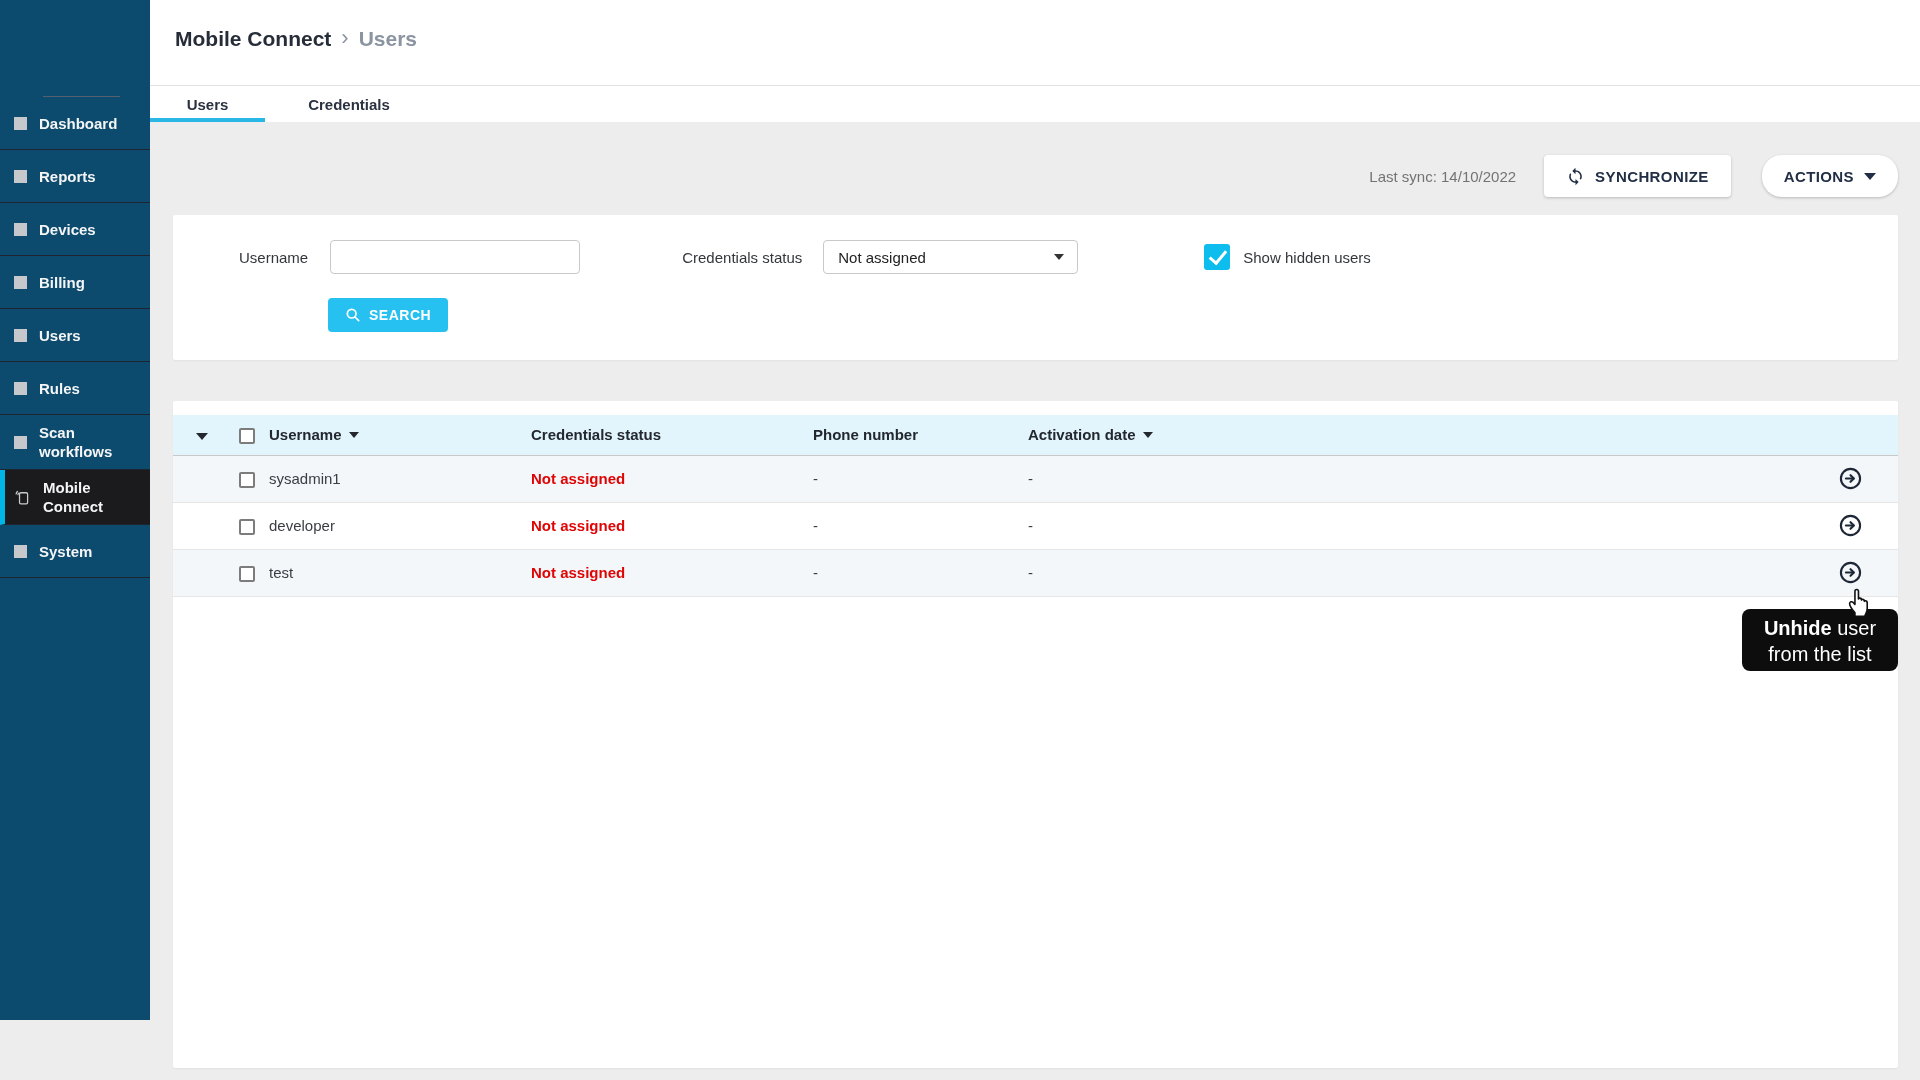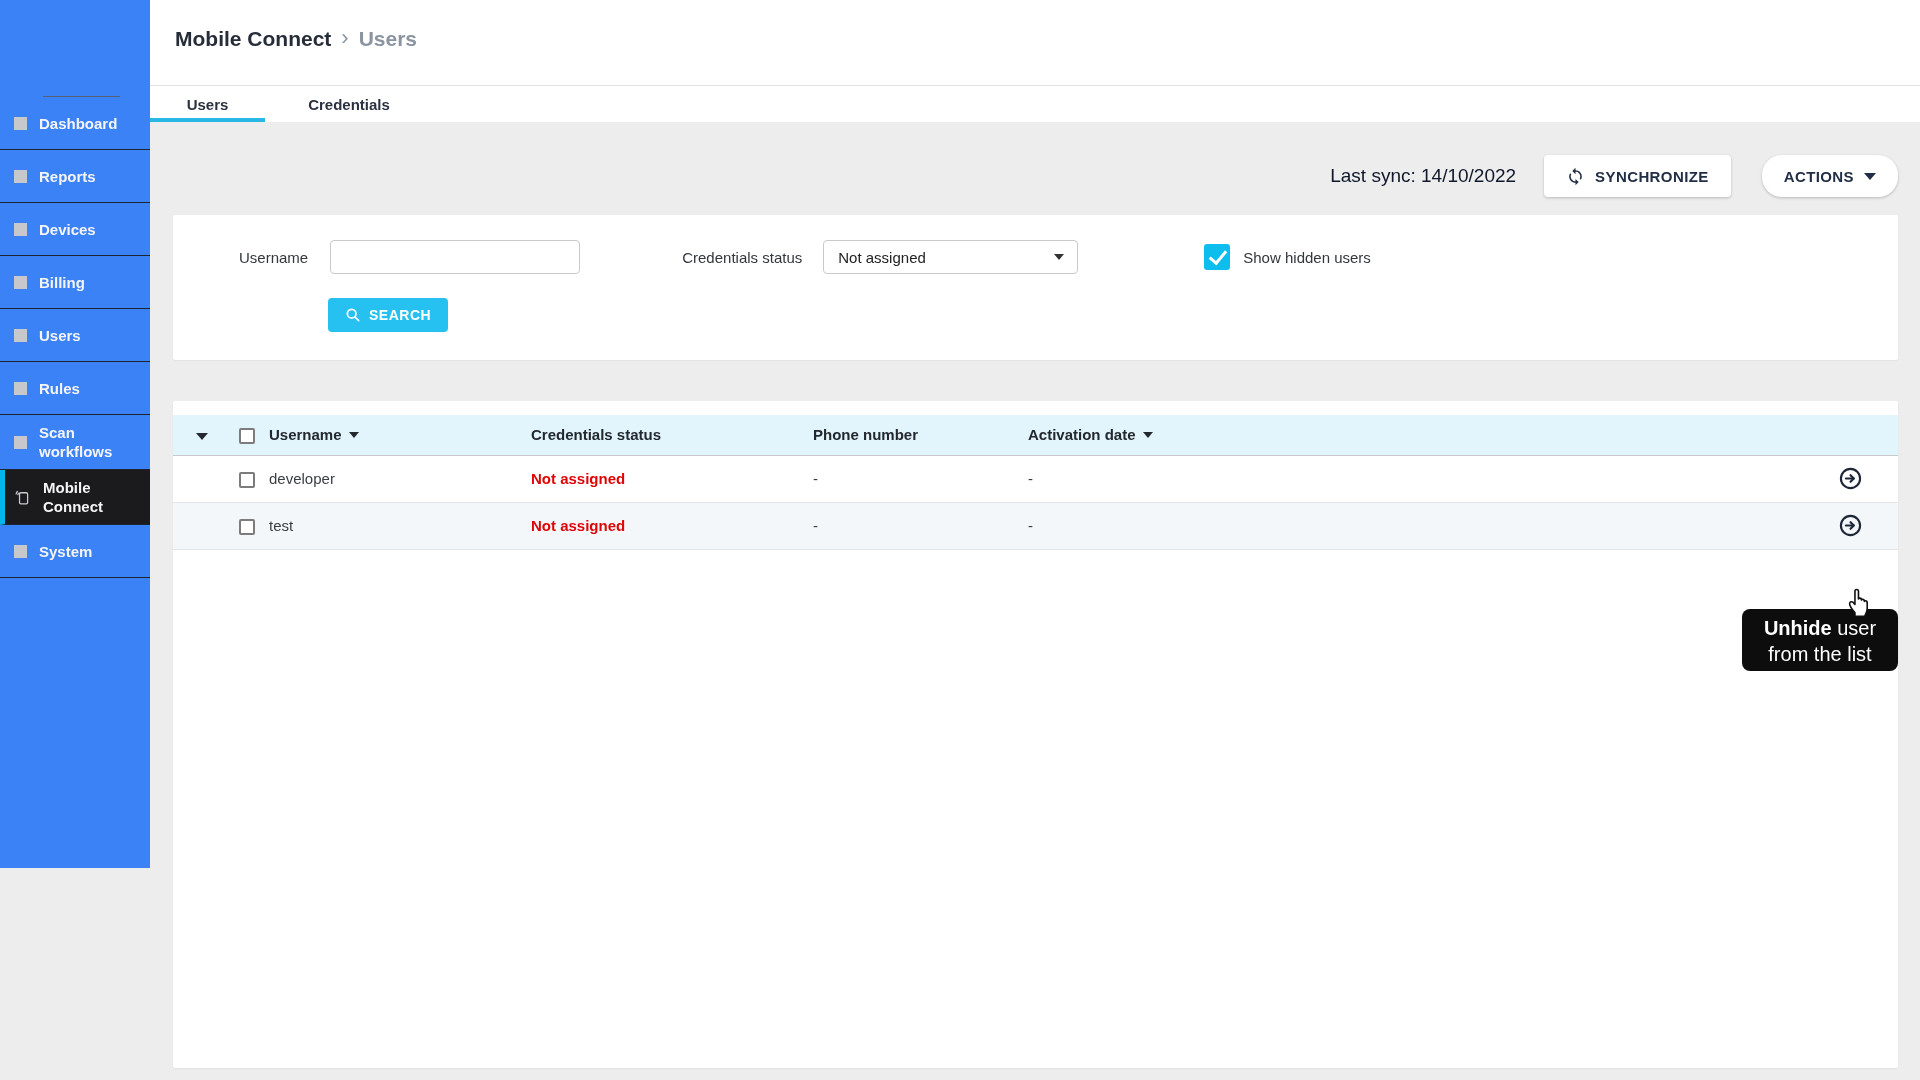--- a/index.html
+++ b/index.html
@@ -1,20 +1,20 @@
 <!DOCTYPE html>
 <html><head>
 <meta charset="utf-8">
 <style>
   * { margin:0; padding:0; box-sizing:border-box; }
   html,body { width:1920px; height:1080px; overflow:hidden; }
   body { font-family:"Liberation Sans","DejaVu Sans",sans-serif; background:#ededed; cursor:default; }
 
   
-  .sidebar { position:fixed; left:0; top:0; width:150px; height:868px; background:#3b82f6; z-index:5; }
+  .sidebar { position:fixed; left:0; top:0; width:150px; height:1020px; background:#0c4a6e; z-index:5; }
   .logo-space { height:97px; position:relative; }
   .logo-space::after { content:""; position:absolute; left:43px; right:30px; bottom:0; border-bottom:1px solid #566071; }
   .side-item { display:flex; align-items:center; gap:12px; min-height:53px; padding:8px 6px 8px 14px;
                border-bottom:1px solid #1e2530; color:#f4f5f6; font-size:15px; font-weight:700; line-height:19px; cursor:pointer; }
   .side-item .sq-icon { width:13px; height:13px; background:#c6c8cb; flex:0 0 13px; }
   .side-item .sq-icon.mobile { background:transparent; width:17px; flex-basis:17px; height:18px; }
   .side-item.active { background:#1b1b1e; border-left:5px solid #00b6e9; padding-left:9px; }
   .side-label { max-width:98px; }
 
   
@@ -27,21 +27,21 @@
   .tab { display:flex; align-items:center; justify-content:center; font-size:15px; font-weight:700;
          color:#2a3140; cursor:pointer; position:relative; }
   .tab.users { width:115px; }
   .tab.credentials { width:168px; }
   .tab.active::after { content:""; position:absolute; left:0; right:0; bottom:0; height:4px; background:#29b7e6; }
 
   
   .content { background:#ededed; height:958px; padding:0 22px 0 23px; position:relative; }
 
   .toolbar-row { display:flex; align-items:center; justify-content:flex-end; gap:16px; padding-top:33px; height:75px; }
-  .last-sync { font-size:19px; color:#0f172a; margin-right:12px; }
+  .last-sync { font-size:15px; color:#737373; margin-right:12px; }
   .btn { background:#ffffff; border:none; border-radius:4px; height:42px; padding:12px 22px; font-family:inherit;
          font-size:15px; font-weight:700; color:#222e45; letter-spacing:.4px; display:flex; align-items:center; gap:10px;
          box-shadow:0 1px 3px rgba(0,0,0,.22); cursor:pointer; }
   .btn:last-child { margin-left:15px;border-radius:20px; }
   .caret-down { width:0; height:0; border-left:6px solid transparent; border-right:6px solid transparent; border-top:7px solid #222e45; }
 
   
   .filter-card { background:#ffffff; margin-top:18px; height:145px; border-radius:2px; position:relative;
                  box-shadow:0 1px 2px rgba(0,0,0,.05); }
   .filter-row { position:absolute; top:25px; left:0; right:0; height:34px; display:flex; align-items:center; }
@@ -206,20 +206,37 @@
             <th><span class="hdr-caret"></span></th>
             <th><span class="cbox" style="display:inline-block;vertical-align:middle"></span></th>
             <th><span>Username</span><span class="sort-caret"></span></th>
             <th><span>Credentials status</span></th>
             <th class="c-phone"><span>Phone number</span></th>
             <th class="c-date"><span>Activation date</span><span class="sort-caret"></span></th>
             <th></th>
           </tr>
         </thead>
         <tbody id="table-body">
+            <tr class="alt">
+    <td></td>
+    <td><span class="cbox" style="display:inline-block;vertical-align:middle"></span></td>
+    <td class="c-user">sysadmin1</td>
+    <td class="red">Not assigned</td>
+    <td class="c-phone">-</td>
+    <td class="c-date">-</td>
+    <td class="c-action">
+      <span class="row-action">
+        <svg width="23" height="23" viewBox="0 0 24 24">
+                    <circle cx="12" cy="12" r="10" fill="none" stroke="#1d2736" stroke-width="2.2"></circle>
+                    <path d="M7.2 12h8" stroke="#1d2736" stroke-width="2.2" fill="none" stroke-linecap="round"></path>
+                    <path d="M12 8.5 15.5 12 12 15.5" stroke="#1d2736" stroke-width="2.2" fill="none" stroke-linecap="round" stroke-linejoin="round"></path>
+                  </svg>
+      </span>
+    </td>
+  </tr>
             <tr>
     <td></td>
     <td><span class="cbox" style="display:inline-block;vertical-align:middle"></span></td>
     <td class="c-user">developer</td>
     <td class="red">Not assigned</td>
     <td class="c-phone">-</td>
     <td class="c-date">-</td>
     <td class="c-action">
       <span class="row-action">
         <svg width="23" height="23" viewBox="0 0 24 24">

